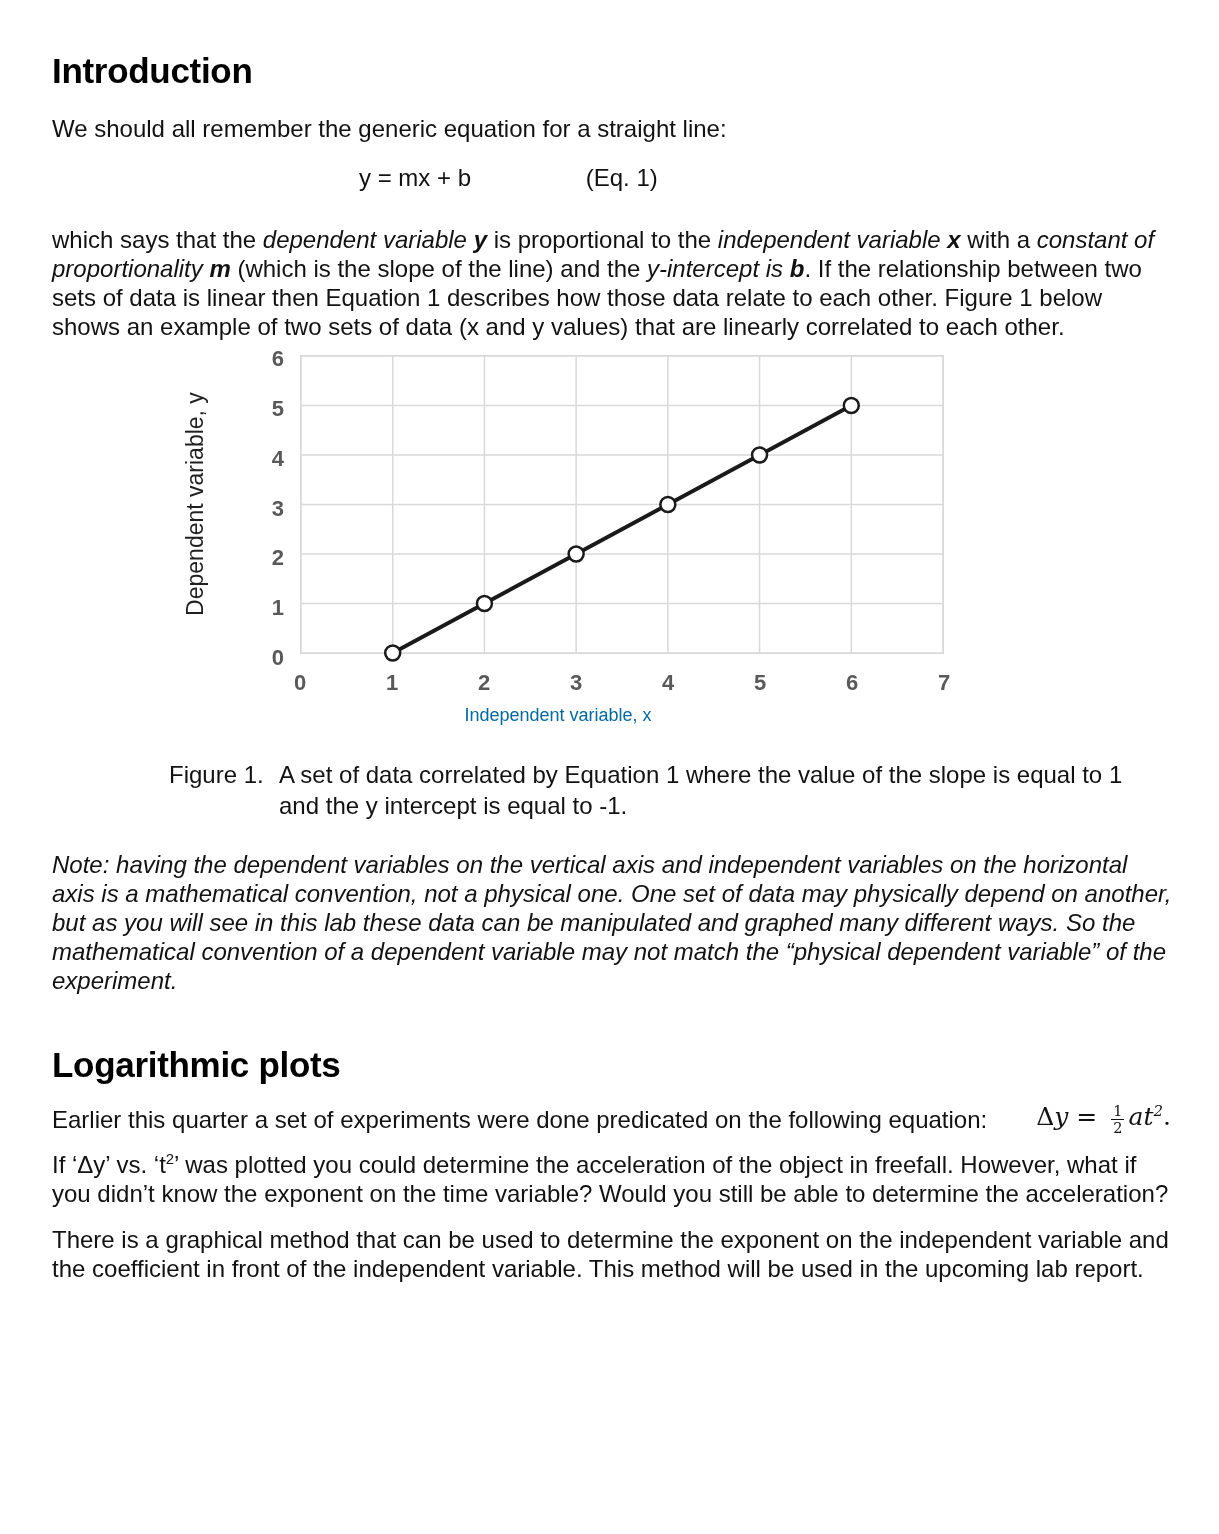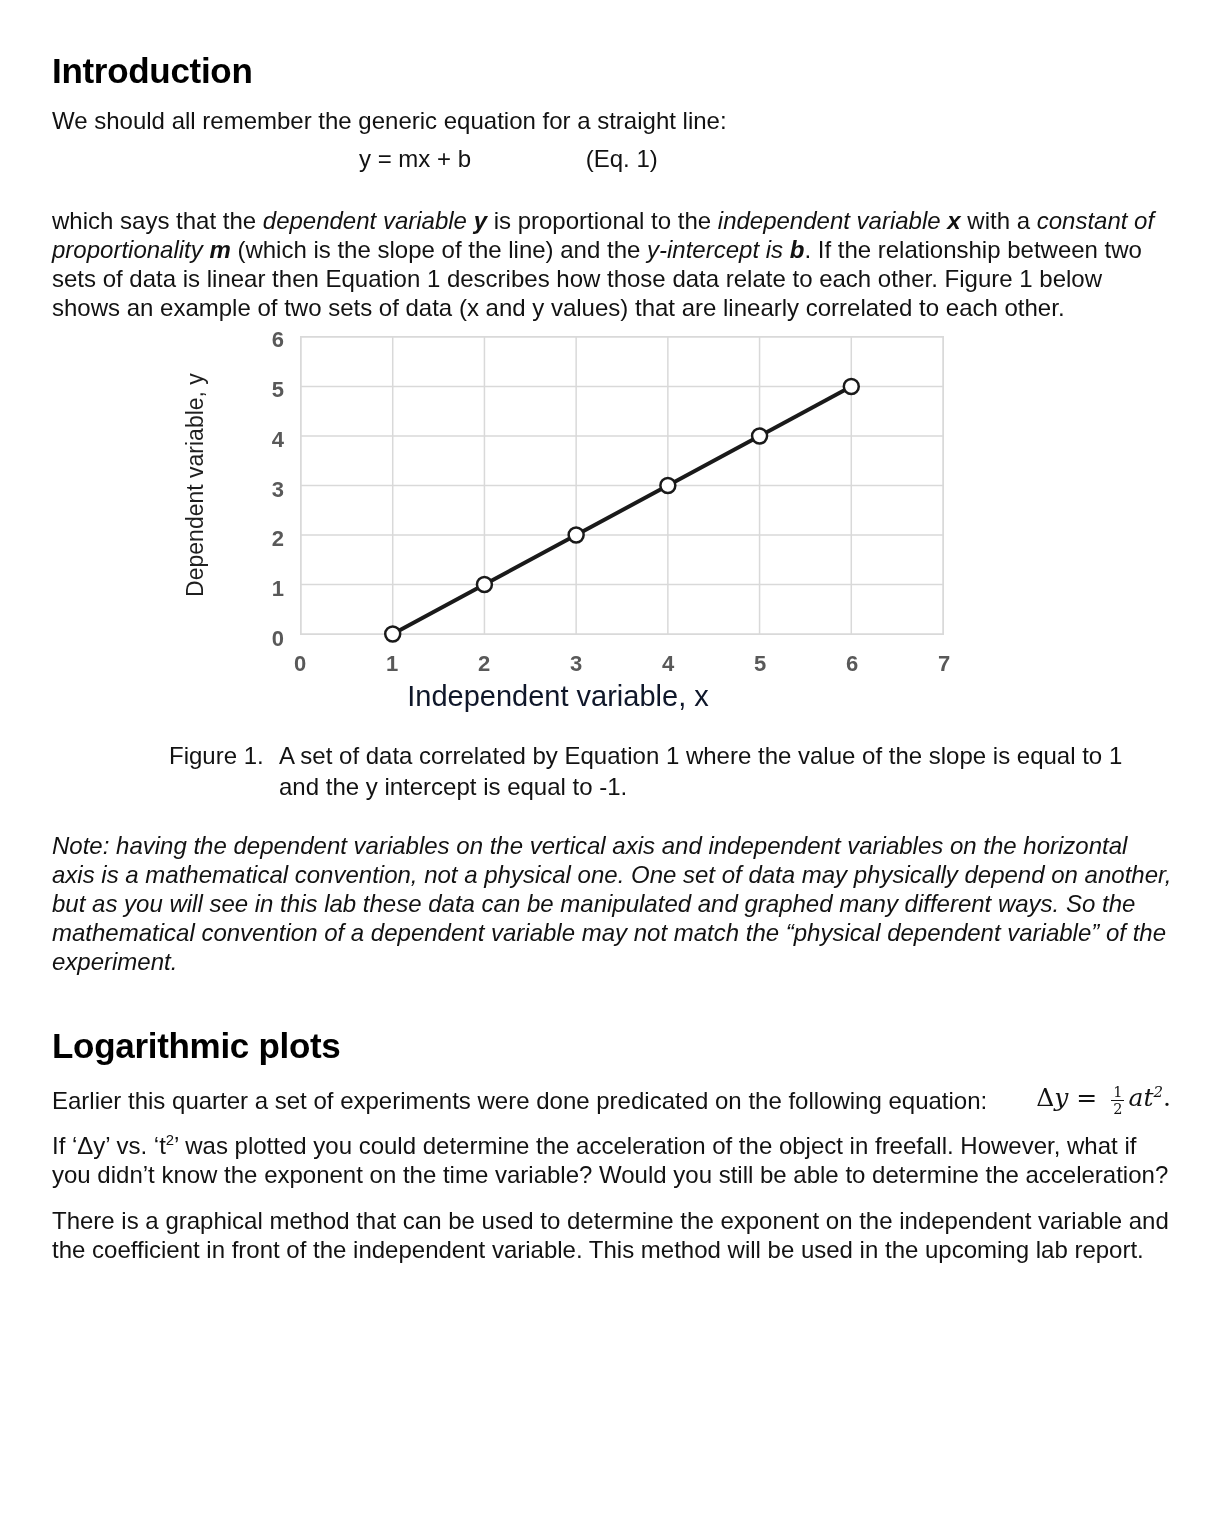--- a/index.html
+++ b/index.html
@@ -7,43 +7,43 @@
   body {
     width: 1219px; height: 1534px;
     font-family: "Liberation Sans", "DejaVu Sans", sans-serif;
     font-size: 24px; line-height: 29px;
     color: #121212;
     overflow: hidden;
   }
   .page { padding: 53px 47px 0 52px; }
 
   h1, h2 { font-size: 35px; line-height: 36px; font-weight: bold; color: #000; letter-spacing: -0.3px; }
-  h1 { margin-bottom: 17px; }
+  h1 { margin-bottom: 25px; }
   h2 { margin-bottom: 12px; }
 
-  .lead { margin-bottom: 9px; }
+  .lead { margin-bottom: 20px; }
   .eq-row { margin-bottom: 33px; }
   .eq { margin-left: 307px; }
   .eq-tag { margin-left: 108px; }
 
   .seg-i  { font-style: italic; }
   .seg-bi { font-style: italic; font-weight: bold; }
   .seg-sup{ vertical-align: super; font-size: 0.62em; line-height: 0; }
 
   
   .chart { position: relative; height: 400px; margin-bottom: 18px; }
   .plot  { position: absolute; left: 248px; top: 14px; width: 644px; height: 299px;
            border: 1.5px solid #d9d9d9; }
   .plot svg { position: absolute; left: 0; top: 0; width: 100%; height: 100%; overflow: visible; display: block; }
   .xtick { position: absolute; top: 327px; width: 40px; text-align: center;
            font-size: 22px; font-weight: bold; color: #595959; }
   .ytick { position: absolute; left: 196px; width: 36px; text-align: right;
            font-size: 22px; font-weight: bold; color: #595959; }
   .xlabel { position: absolute; left: 184px; top: 360px; width: 644px; text-align: center;
-            font-size: 29px; color: #0f172a; }
+            font-size: 18px; color: #0369a1; }
   .ylabel { position: absolute; left: -6px; top: 148px; width: 300px; height: 30px; text-align: center;
             font-size: 23px; color: #1f1f1f; transform: rotate(-90deg); }
 
   
   .caption { display: flex; margin-left: 117px; line-height: 31px; margin-bottom: 29px; }
   .cap-label { width: 110px; flex: none; }
   .cap-body { width: 880px; }
 
   .anytime { margin-bottom: 23px; }
   .note { font-style: italic; margin-bottom: 52px; }

